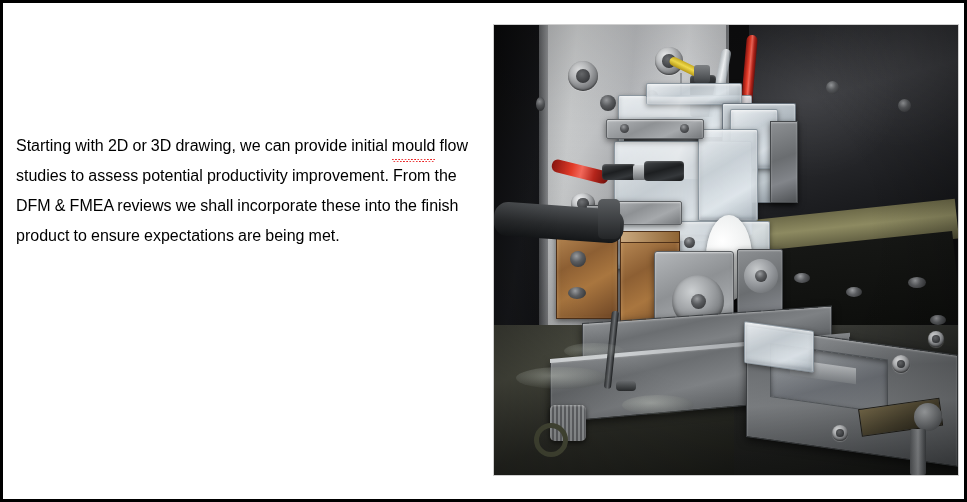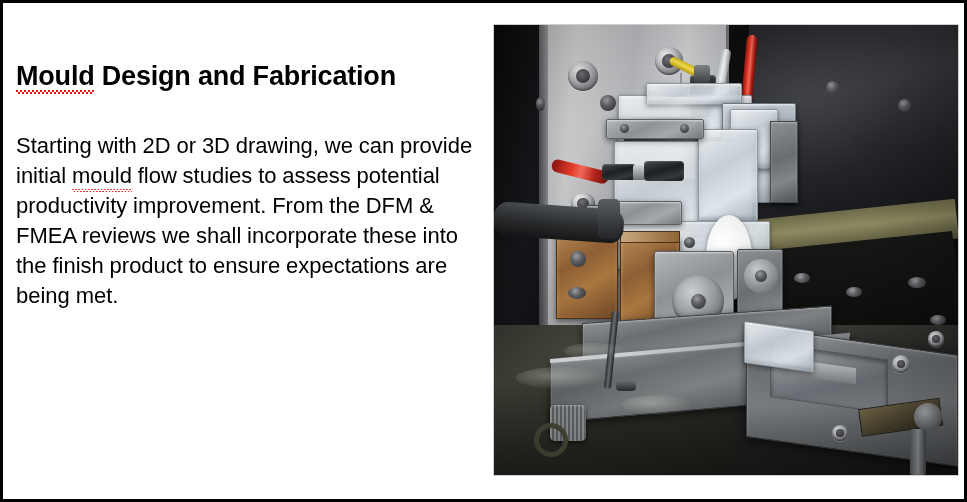--- a/index.html
+++ b/index.html
@@ -68,21 +68,21 @@
     height: 3px;
     background-size: 3.2px 3.2px;
     background-position: 0 0, 1.6px 0;
   }
 
   #slide-body {
     position: absolute;
     left: 0;
     top: 128px;
     width: 470px;
-    font-size: 22px;
+    font-size: 16px;
     line-height: 30px;
     color: #000000;
     word-spacing: -0.3px;
   }
 
   
   #photo-frame {
     position: absolute;
     left: 491px;
     top: 22px;
@@ -239,21 +239,20 @@
     pointer-events: none;
   }
 </style>
 </head>
 <body>
 
 <div id="slide">
 
   <div id="text-column">
 
-    <h1 id="slide-heading"><span class="misspelled">Mould</span><span> Design and Fabrication</span></h1>
 
     <p id="slide-body"><span>Starting with 2D or 3D drawing, we can provide initial </span><span class="misspelled body">mould</span><span> flow studies to assess potential productivity improvement. From the DFM &amp; FMEA reviews we shall incorporate these into the finish product to ensure expectations are being met.</span></p>
 
   </div>
 
   <div id="photo-frame" title="Close-up photograph of a precision injection mould tool set up on a CNC / EDM machine bed, showing a polished steel mould insert, copper electrode blocks, aluminium fixture plates, red and yellow pneumatic hoses and clamping bolts.">
 
     <div class="layer bg-dark-left"></div>
     <div class="layer bg-dark-top"></div>
 

